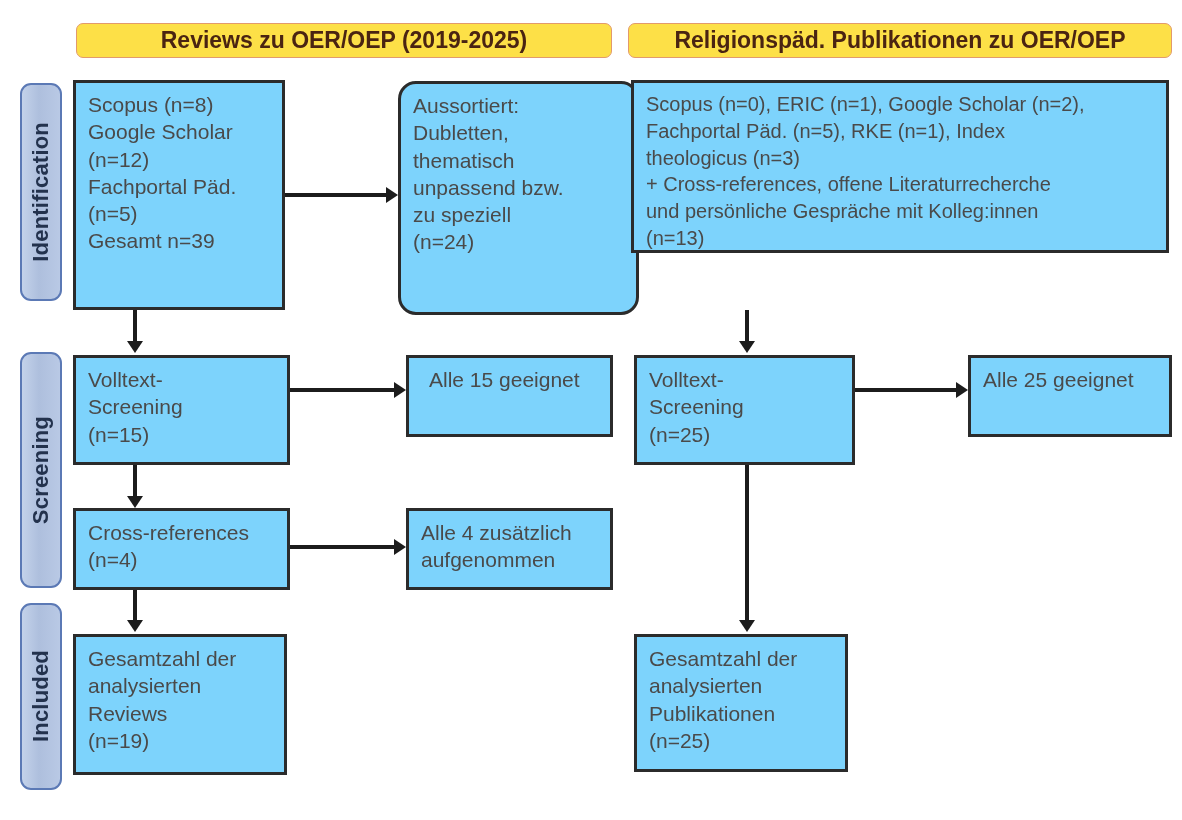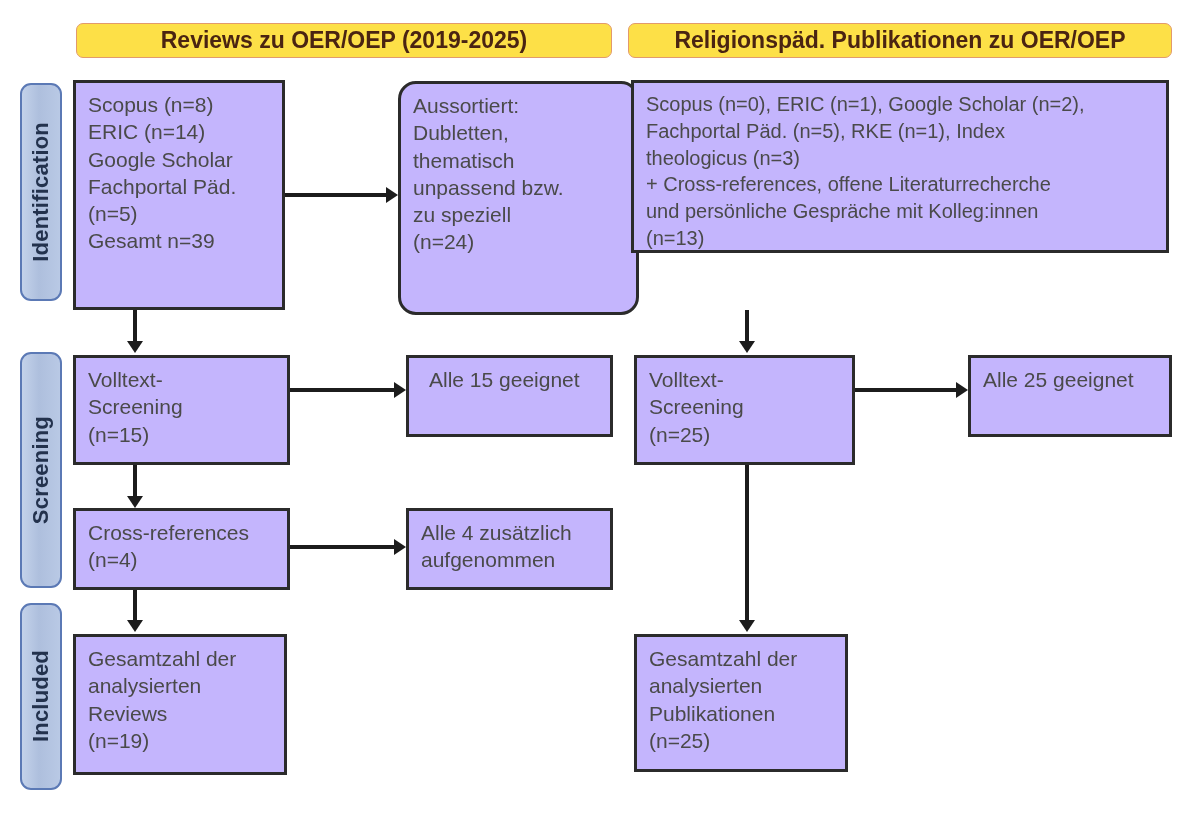--- a/index.html
+++ b/index.html
@@ -53,21 +53,21 @@
     color: #4a2412;
     font-size: 23px;
     font-weight: bold;
     white-space: nowrap;
   }
 
   
   .node {
     position: absolute;
     box-sizing: border-box;
-    background: #c4b5fd;
+    background: #7dd3fc;
     border: 3px solid #2b2b2b;
     padding: 8px 10px 6px 12px;
     color: #4a4a4a;
     font-size: 21px;
     line-height: 1.30;
     overflow: hidden;
   }
   .node.small-text {
     font-size: 20px;
     line-height: 1.34;
@@ -117,22 +117,22 @@
   <div class="col-header" style="left:76px; top:23px; width:536px; height:35px;">
     <span>Reviews zu OER/OEP (2019-2025)</span>
   </div>
 
   <div class="col-header" style="left:628px; top:23px; width:544px; height:35px;">
     <span>Religionspäd. Publikationen zu OER/OEP</span>
   </div>
 
   <div class="node" style="left:73px; top:80px; width:212px; height:230px;">
     <span class="ln">Scopus (n=8)</span>
-    <span class="ln">ERIC (n=14)</span>
     <span class="ln">Google Scholar</span>
+    <span class="ln">(n=12)</span>
     <span class="ln">Fachportal Päd.</span>
     <span class="ln">(n=5)</span>
     <span class="ln">Gesamt n=39</span>
   </div>
 
   <div class="node" style="left:398px; top:81px; width:241px; height:234px;border-radius:18px;">
     <span class="ln">Aussortiert:</span>
     <span class="ln">Dubletten,</span>
     <span class="ln">thematisch</span>
     <span class="ln">unpassend bzw.</span>

